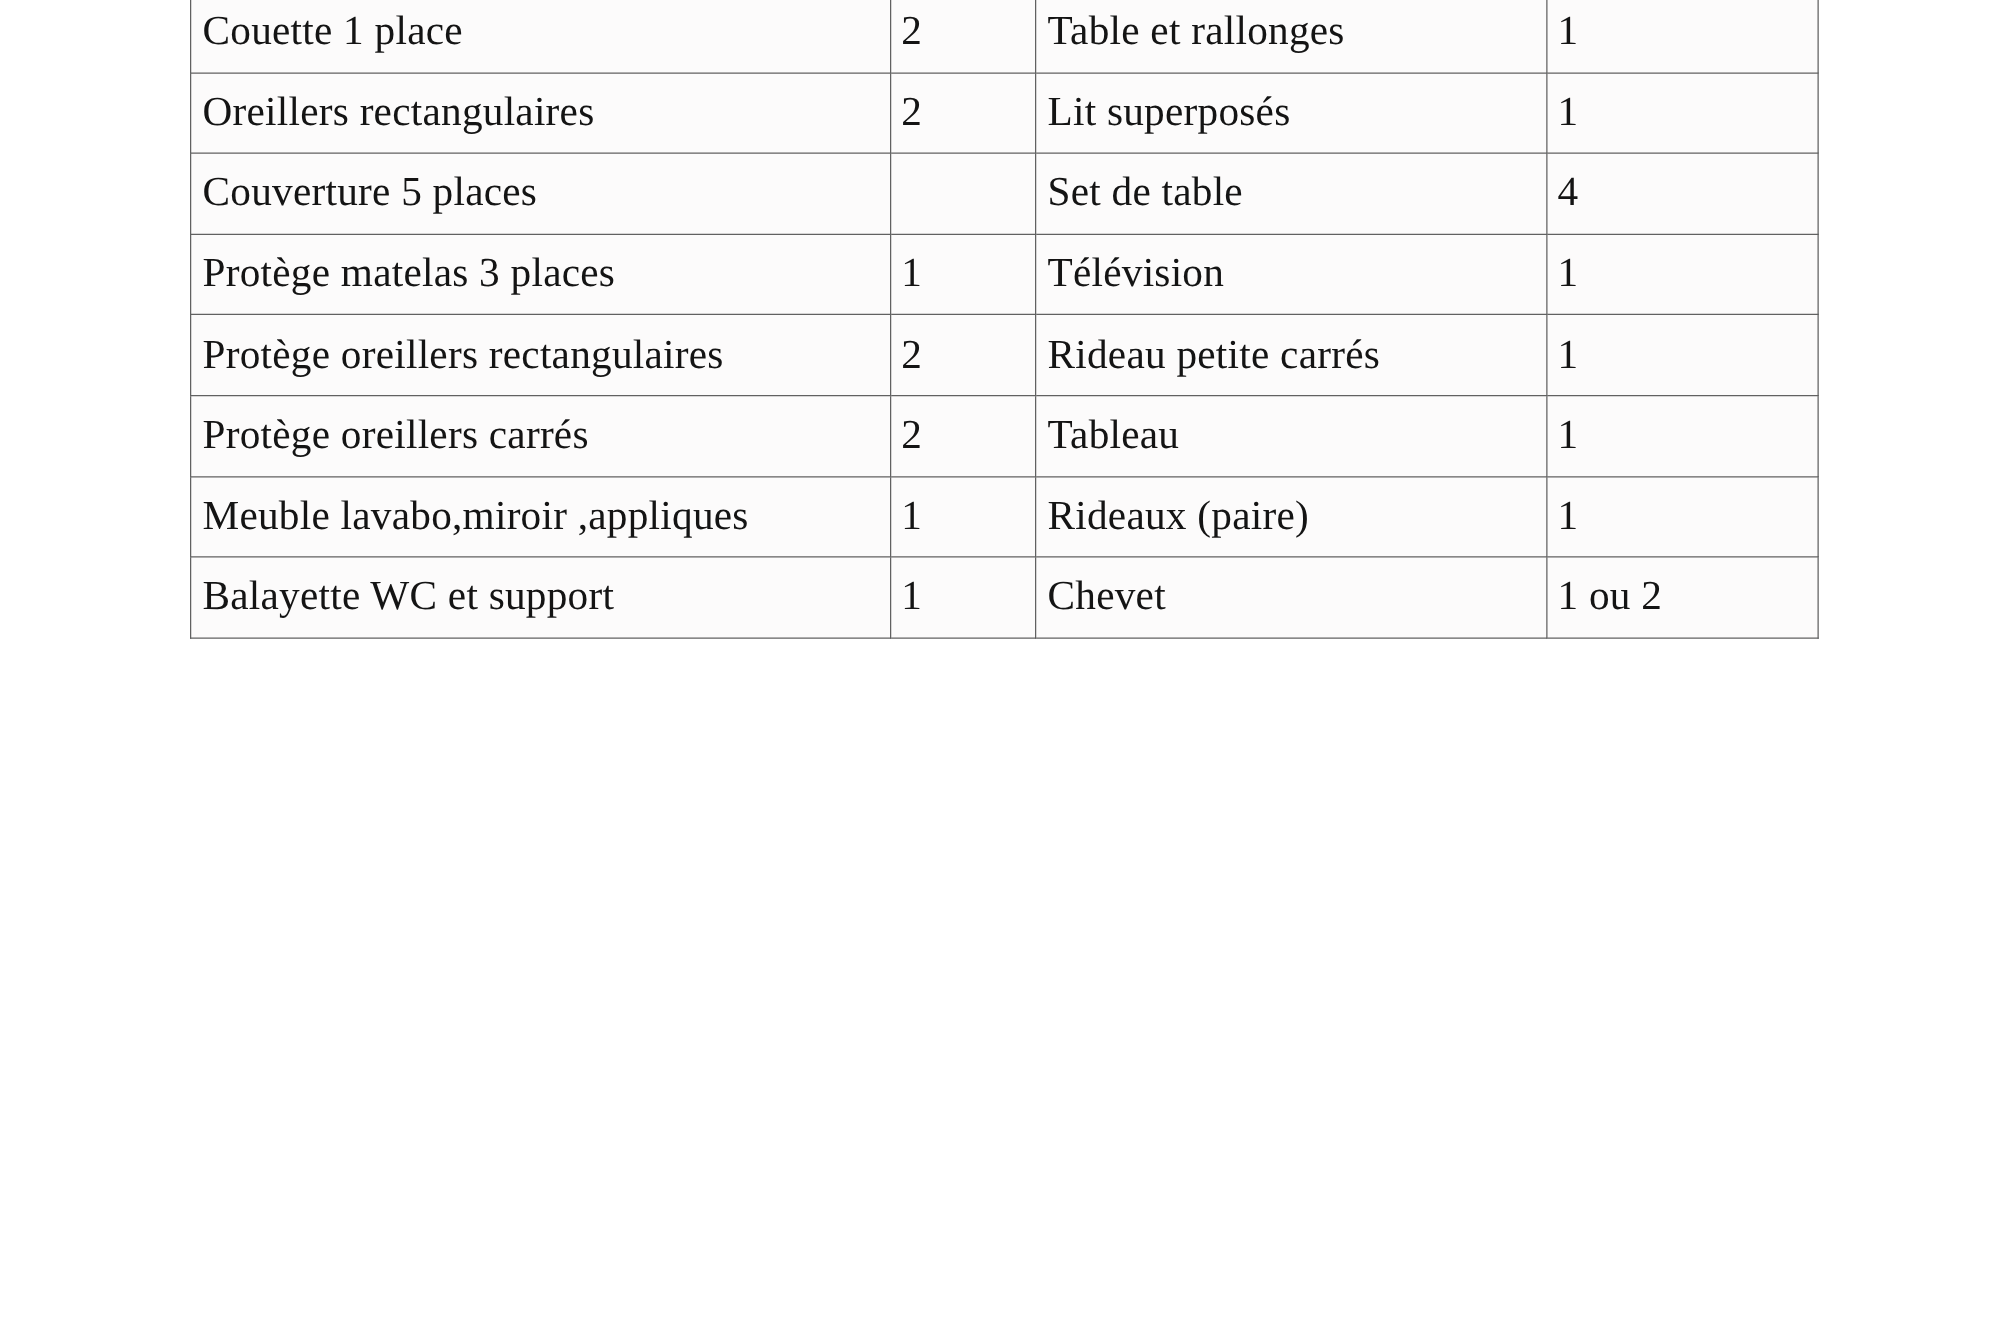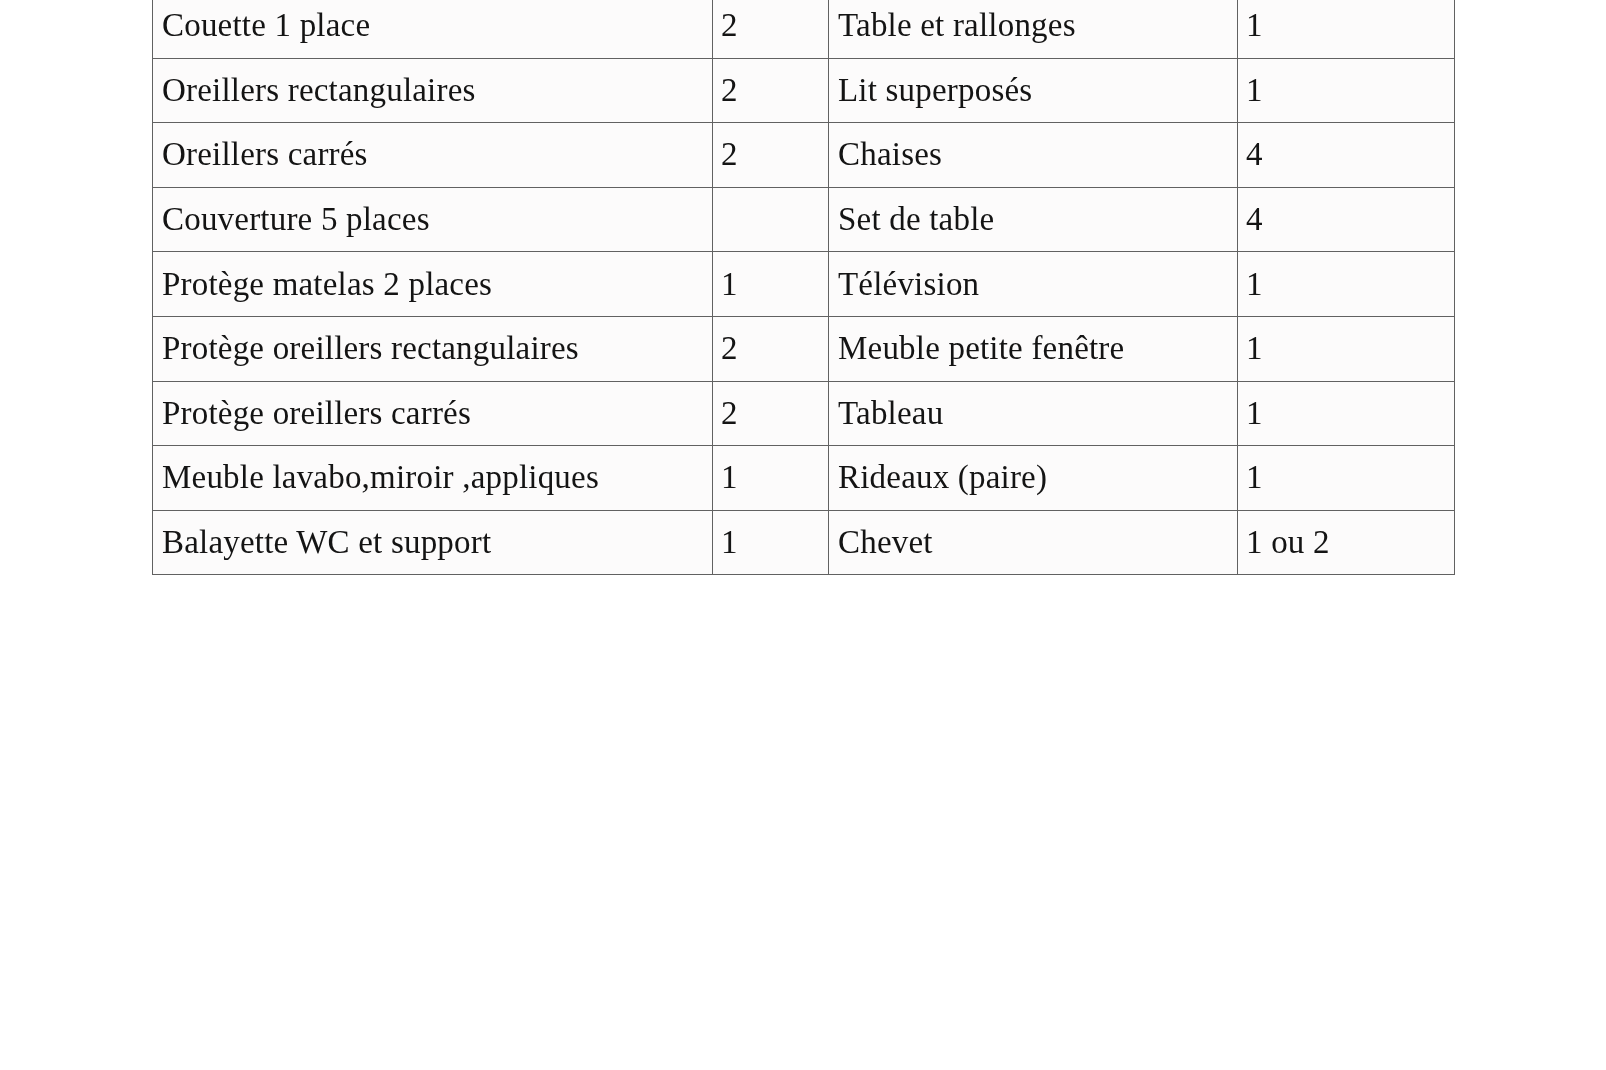--- a/index.html
+++ b/index.html
@@ -59,46 +59,40 @@
     <td class="qty">1</td>
   </tr>
 
   <tr>
     <td class="item">Oreillers rectangulaires</td>
     <td class="qty">2</td>
     <td class="item">Lit superposés</td>
     <td class="qty">1</td>
   </tr>
 
-  <tr>
-    <td class="item">Oreillers carrés</td>
-    <td class="qty">2</td>
-    <td class="item">Chaises</td>
-    <td class="qty">4</td>
-  </tr>
 
   <tr>
     <td class="item">Couverture 5 places</td>
     <td class="qty"></td>
     <td class="item">Set de table</td>
     <td class="qty">4</td>
   </tr>
 
   <tr>
-    <td class="item">Protège matelas 2 places</td>
+    <td class="item">Protège matelas 3 places</td>
     <td class="qty">1</td>
     <td class="item">Télévision</td>
     <td class="qty">1</td>
   </tr>
 
 
   <tr>
     <td class="item">Protège oreillers rectangulaires</td>
     <td class="qty">2</td>
-    <td class="item">Meuble petite fenêtre</td>
+    <td class="item">Rideau petite carrés</td>
     <td class="qty">1</td>
   </tr>
 
   <tr>
     <td class="item">Protège oreillers carrés</td>
     <td class="qty">2</td>
     <td class="item">Tableau</td>
     <td class="qty">1</td>
   </tr>
 

